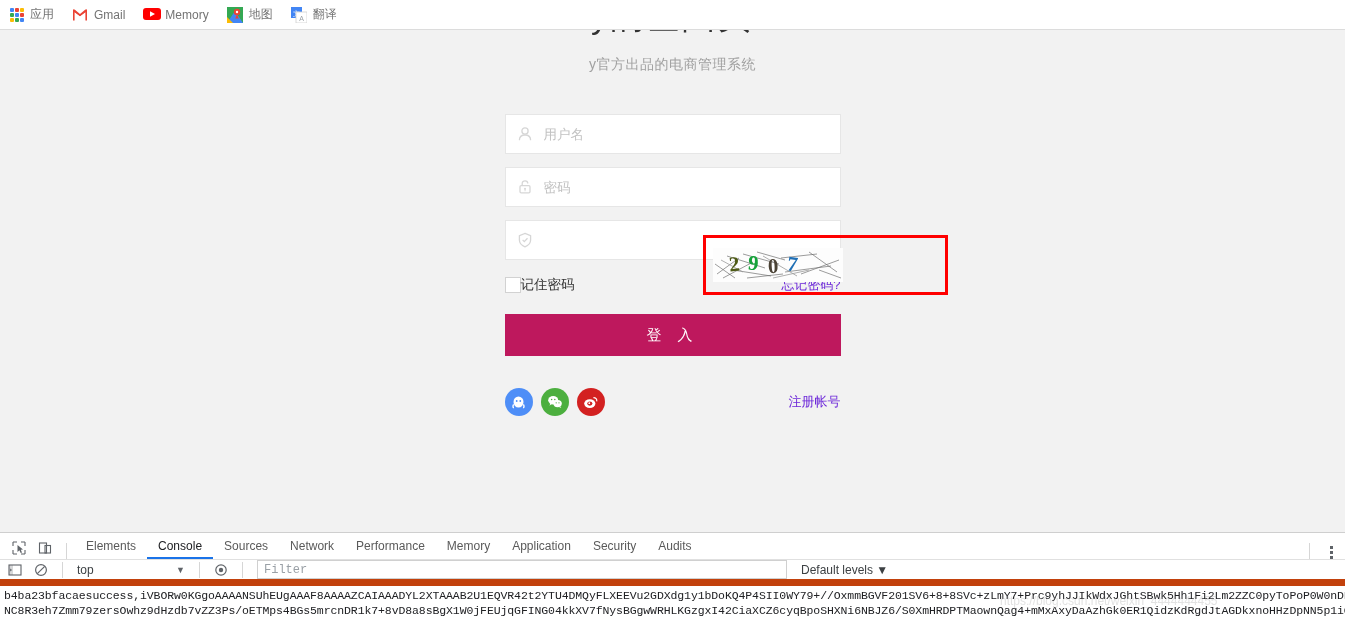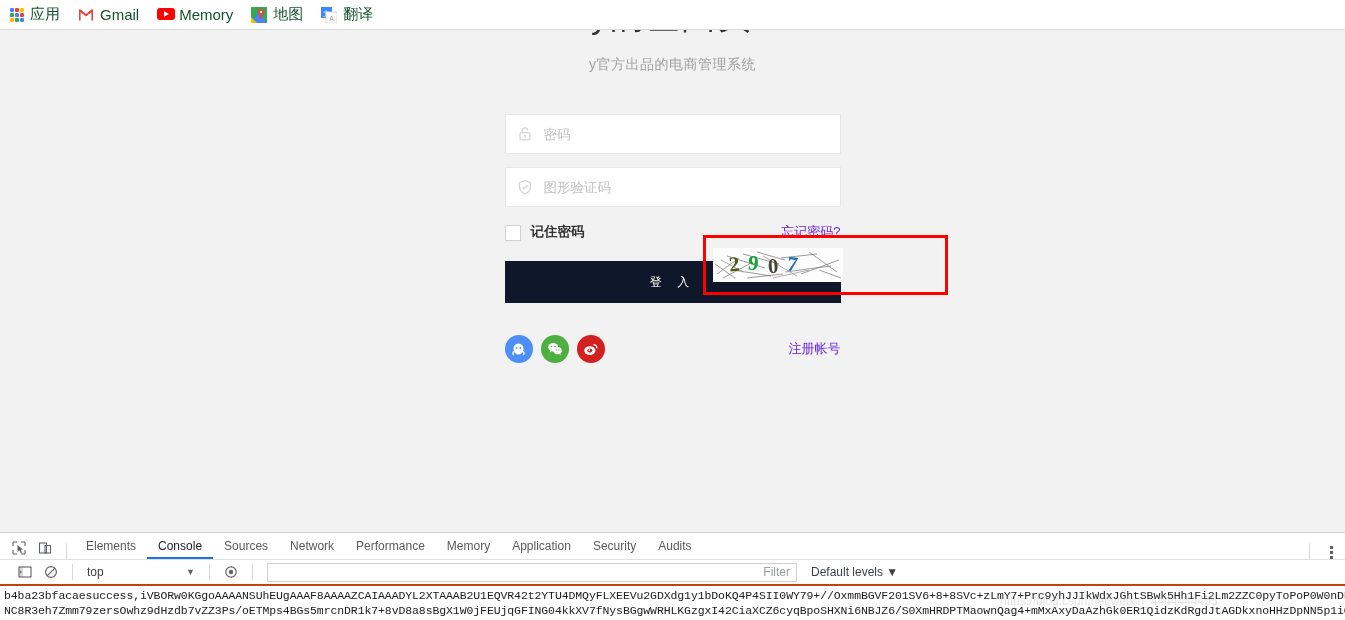--- a/index.html
+++ b/index.html
@@ -22,21 +22,21 @@
   }
   .bm-item {
     display: flex;
     align-items: center;
     gap: 6px;
     font-size: 12.5px;
     color: #3c4043;
     cursor: pointer;
     white-space: nowrap;
   }
-  .bm-label { font-size: 15px; color: #14532d; }
+  .bm-label { font-size: 12px; color: #737373; }
 
   .apps-grid {
     width: 14px; height: 14px;
     display: grid;
     grid-template-columns: repeat(3, 4px);
     grid-template-rows: repeat(3, 4px);
     gap: 1px;
   }
   .apps-grid i { display: block; width: 4px; height: 4px; border-radius: 1px; }
 
@@ -102,41 +102,41 @@
   .field input::placeholder { color: #c2c2c2; }
 
   .row-remember {
     display: flex;
     align-items: center;
     justify-content: space-between;
     margin-top: 14px;
     margin-bottom: 18px;
     height: 22px;
   }
-  .chk-group { display: flex; align-items: flex-end; gap: 10px; cursor: pointer; font-weight: bold; }
+  .chk-group { display: flex; align-items: center; cursor: pointer; }
   .chk-box {
     width: 16px; height: 16px;
     border: 1px solid #d2d2d2;
     background: #fff;
     flex: none;
   }
   .chk-label { font-size: 13.5px; color: #333; }
   .link-teal {
     font-size: 13px;
     color: #6d28d9;
     text-decoration: none;
     cursor: pointer;
   }
   .btn-login {
     width: 336px;
     height: 42px;
-    background: #0f172a;
+    background: #be185d;
     color: #fff;
     border: 0;
-    font-size: 12px;
+    font-size: 15px;
     letter-spacing: 6px;
     cursor: pointer;
     font-family: "Liberation Sans", sans-serif;
     display: block;
   }
   .row-social {
     display: flex;
     align-items: center;
     justify-content: space-between;
     margin-top: 32px;
@@ -218,45 +218,44 @@
   .dots-v {
     display: flex; flex-direction: column; gap: 2px;
     padding: 0 12px; cursor: pointer;
   }
   .dots-v i { width: 3px; height: 3px; background: #5f6368; display: block; }
 
   .dt-toolbar {
     height: 26px;
     display: flex;
     align-items: center;
-    border-bottom: 2px solid #c2410c;
-    padding-left: 12px;
+    border-bottom: 7px solid #c2410c;
+    padding-left: 2px;
     gap: 0;
   }
   .ctx-select {
     display: flex; align-items: center;
     width: 120px;
     padding: 0 6px;
     font-size: 12px;
     color: #3c4043;
     cursor: pointer;
     justify-content: space-between;
   }
   .filter-input {
     width: 530px;
     height: 19px;
     border: 1px solid #d0d0d0;
     background: #fff;
     font-size: 12px;
     padding: 0 6px;
     color: #3c4043;
     outline: none;
-    font-family: Liberation Sans, sans-serif;
+    font-family: Liberation Mono, monospace;
     margin-left: 6px;
-    text-align: right;
   }
   .filter-input::placeholder { color: #9aa0a6; }
   .levels {
     margin-left: 14px;
     font-size: 12px;
     color: #3c4043;
     cursor: pointer;
     white-space: nowrap;
   }
   .dt-console {
@@ -353,41 +352,49 @@
 
 <div class="page">
 
   <div class="login-wrap">
 
     <div class="login-title">y的登陆页</div>
     <div class="login-sub">y官方出品的电商管理系统</div>
 
     <div class="form">
 
+      <div class="field">
+        <span class="fico">
+          <svg width="18" height="18" viewBox="0 0 18 18">
+            <circle cx="9" cy="6" r="3.1" fill="none" stroke="#cfcfcf" stroke-width="1.3"></circle>
+            <path d="M3.4 15.2 C3.4 11.6 6 10 9 10 C12 10 14.6 11.6 14.6 15.2" fill="none" stroke="#cfcfcf" stroke-width="1.3"></path>
+          </svg>
+        </span>
+        <input type="text" placeholder="用户名" style="">
+      </div>
 
       <div class="field">
         <span class="fico">
           <svg width="18" height="18" viewBox="0 0 18 18">
             <rect x="4" y="7.6" width="10" height="7.2" rx="1.2" fill="none" stroke="#cfcfcf" stroke-width="1.3"></rect>
             <path d="M6.2 7.6 V5.6 C6.2 3.9 7.5 2.8 9 2.8 C10.5 2.8 11.8 3.9 11.8 5.6" fill="none" stroke="#cfcfcf" stroke-width="1.3"></path>
             <circle cx="9" cy="10.7" r="1" fill="#cfcfcf"></circle>
             <rect x="8.6" y="11" width="0.9" height="2.2" fill="#cfcfcf"></rect>
           </svg>
         </span>
         <input type="password" placeholder="密码" style="">
       </div>
 
       <div class="field">
         <span class="fico">
           <svg width="18" height="18" viewBox="0 0 18 18">
             <path d="M9 2.4 L14.6 4.6 V9 C14.6 12.2 12.2 14.6 9 15.8 C5.8 14.6 3.4 12.2 3.4 9 V4.6 Z" fill="none" stroke="#cfcfcf" stroke-width="1.3"></path>
             <path d="M6.6 8.9 L8.3 10.6 L11.5 7.2" fill="none" stroke="#cfcfcf" stroke-width="1.3"></path>
           </svg>
         </span>
-        <input type="text" placeholder="图形验证码" style="">
       </div>
 
       <div class="row-remember">
         <div class="chk-group">
           <span class="chk-box"></span>
           <span class="chk-label">记住密码</span>
         </div>
         <a class="link-teal">忘记密码?</a>
       </div>
 

